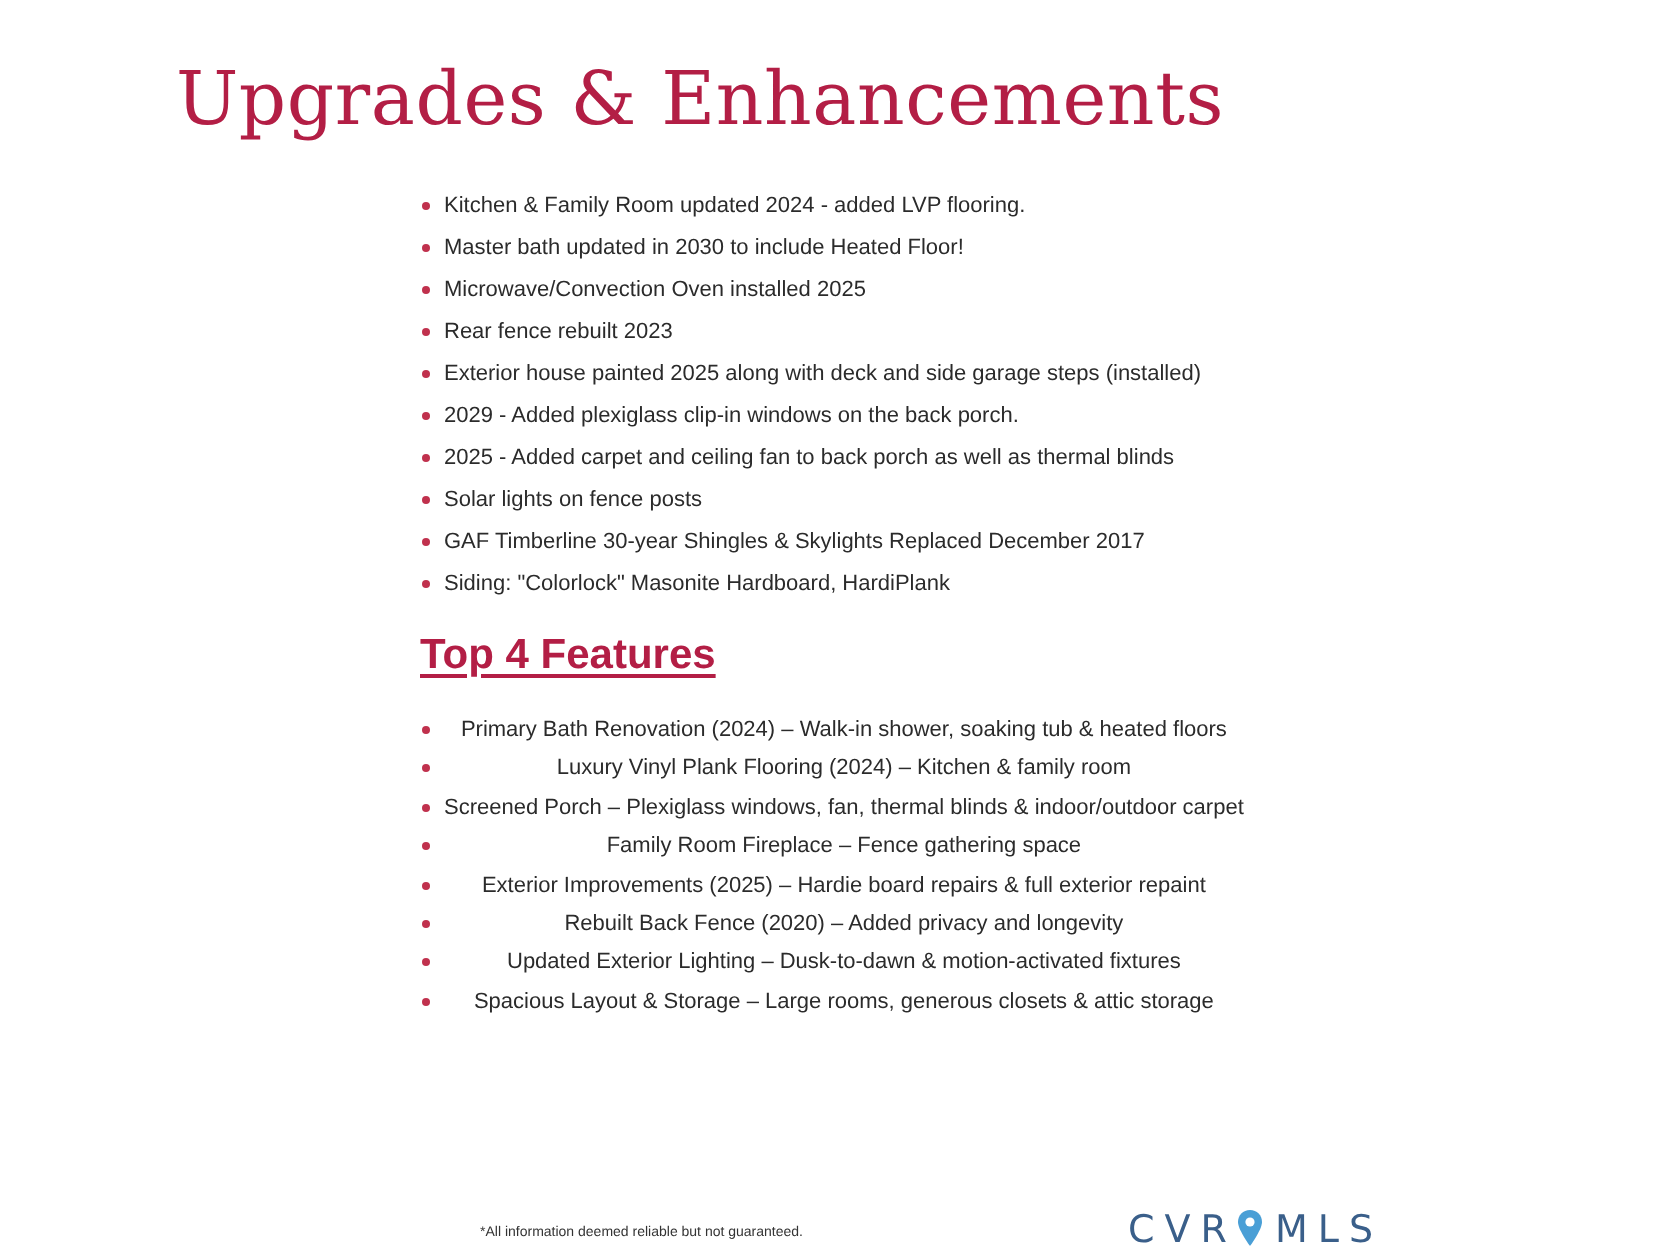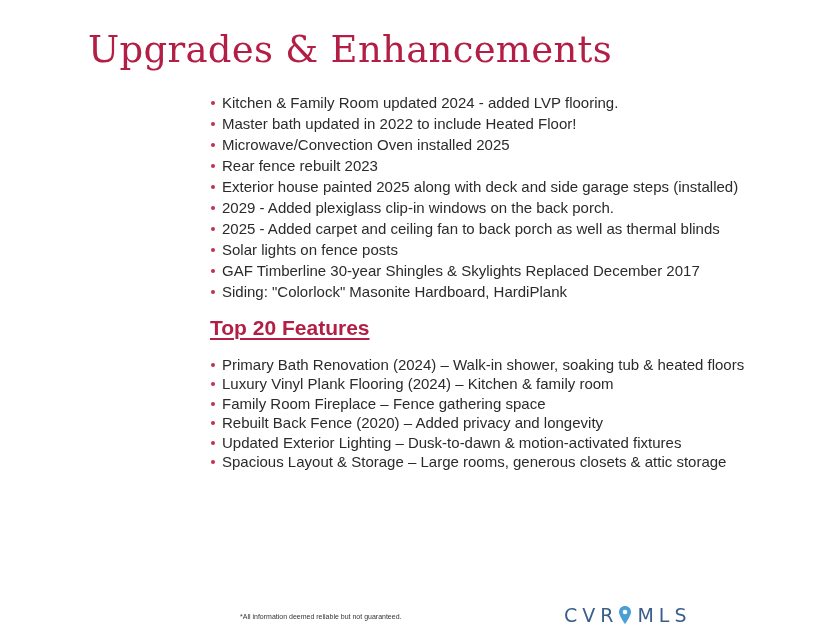--- a/index.html
+++ b/index.html
@@ -2,59 +2,61 @@
 <html><head>
 <meta charset="utf-8">
 <style>
   html, body { margin: 0; padding: 0; background: #ffffff; }
   body { width: 840px; height: 630px; position: relative; overflow: hidden;
          font-family: "Liberation Sans", "DejaVu Sans", sans-serif; color: #2b2b2b; }
   .title { position: absolute; left: 0; width: 700px; top: 28px; text-align: center;
            font-family: "DejaVu Serif", "Liberation Serif", serif; font-size: 37px;
            color: #b31e45; letter-spacing: 0.3px; margin: 0; font-weight: normal; }
   ul.list { list-style: none; margin: 0; padding: 0; position: absolute; left: 209px; }
-  ul.list li { position: relative; padding-left: 13px; font-size: 15px; color: #2b2b2b; white-space: nowrap; }
+  ul.list li { position: relative; padding-left: 13px; font-size: 11px; color: #2b2b2b; white-space: nowrap; }
   ul.list li::before { content: ""; position: absolute; left: 2px; top: 6px; width: 4px; height: 4px;
                        border-radius: 50%; background: #c0314d; }
   #upgrades-list { top: 95px; }
   #upgrades-list li { height: 21px; line-height: 16px; }
   .subheading { position: absolute; left: 210px; top: 316px; margin: 0;
                 font-size: 21px; font-weight: bold; color: #b31e45;
                 text-decoration: underline; text-decoration-thickness: 2px; text-underline-offset: 3px; }
   #features-list { top: 357px; }
-  #features-list li { height: 19.4px; line-height: 16px; }
+  #features-list li { height: 19.4px; line-height: 16px; text-align: center; }
   .disclaimer { position: absolute; left: 240px; top: 613px; font-size: 7px; color: #333; }
   .logo { position: absolute; left: 564px; top: 604px; font-size: 19px; letter-spacing: 5px;
-          color: #3a5f8a; font-family: "DejaVu Sans", sans-serif; display: flex; align-items: center; }
+          color: #3a5f8a; font-family: "DejaVu Sans", sans-serif; display: flex; align-items: flex-start; }
   .pin { display: inline-block; width: 14px; height: 20px; margin-right: 5px; }
 </style>
 </head>
 <body>
 
 <h1 class="title">Upgrades &amp; Enhancements</h1>
 
 <ul class="list" id="upgrades-list">
   <li>Kitchen &amp; Family Room updated 2024 - added LVP flooring.</li>
-  <li>Master bath updated in 2022 to include Heated Floor!</li>
+  <li>Master bath updated in 2030 to include Heated Floor!</li>
   <li>Microwave/Convection Oven installed 2025</li>
   <li>Rear fence rebuilt 2023</li>
   <li>Exterior house painted 2025 along with deck and side garage steps (installed)</li>
   <li>2029 - Added plexiglass clip-in windows on the back porch.</li>
   <li>2025 - Added carpet and ceiling fan to back porch as well as thermal blinds</li>
   <li>Solar lights on fence posts</li>
   <li>GAF Timberline 30-year Shingles &amp; Skylights Replaced December 2017</li>
   <li>Siding: "Colorlock" Masonite Hardboard, HardiPlank</li>
 </ul>
 
-<h2 class="subheading">Top 20 Features</h2>
+<h2 class="subheading">Top 4 Features</h2>
 
 <ul class="list" id="features-list">
   <li>Primary Bath Renovation (2024) – Walk-in shower, soaking tub &amp; heated floors</li>
   <li>Luxury Vinyl Plank Flooring (2024) – Kitchen &amp; family room</li>
+  <li>Screened Porch – Plexiglass windows, fan, thermal blinds &amp; indoor/outdoor carpet</li>
   <li>Family Room Fireplace – Fence gathering space</li>
+  <li>Exterior Improvements (2025) – Hardie board repairs &amp; full exterior repaint</li>
   <li>Rebuilt Back Fence (2020) – Added privacy and longevity</li>
   <li>Updated Exterior Lighting – Dusk-to-dawn &amp; motion-activated fixtures</li>
   <li>Spacious Layout &amp; Storage – Large rooms, generous closets &amp; attic storage</li>
 </ul>
 
 <div class="disclaimer">*All information deemed reliable but not guaranteed.</div>
 
 <div class="logo">
   <span>CVR</span>
   <span class="pin">

